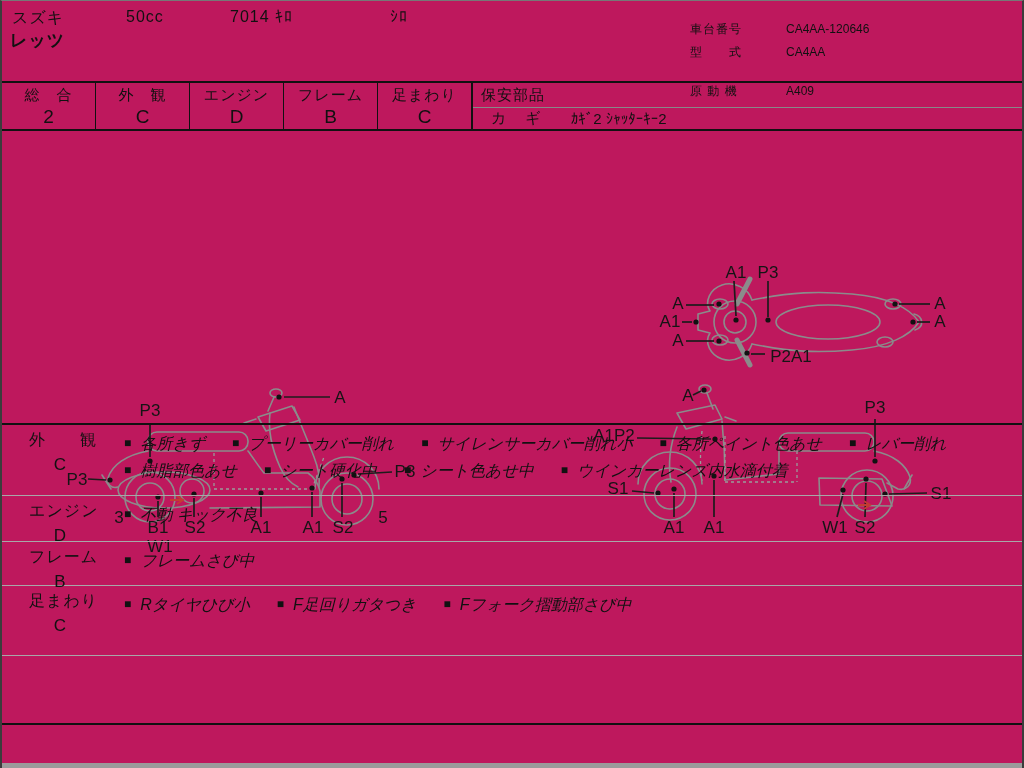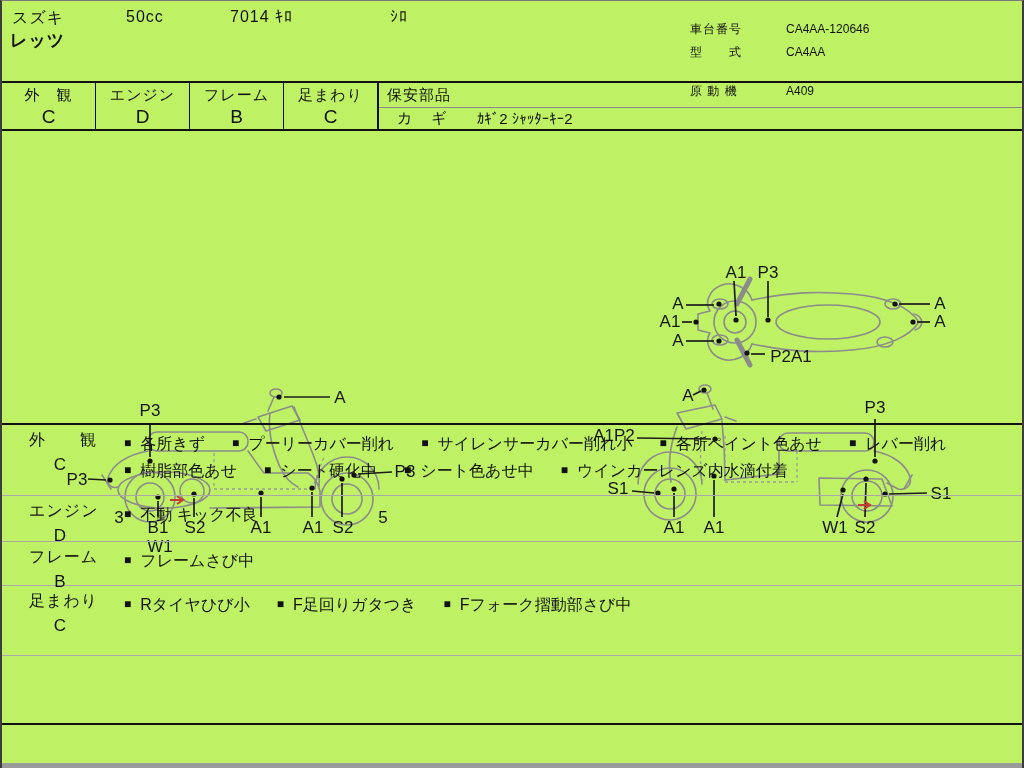--- a/index.html
+++ b/index.html
@@ -3,21 +3,21 @@
 <meta charset="utf-8">
 <style>
   * { margin:0; padding:0; box-sizing:border-box; }
   html,body { width:1024px; height:768px; }
   body {
     background:#e8e8e8;
     font-family:"Liberation Sans","DejaVu Sans",sans-serif;
     color:#111;
   }
   .page {
-    position:relative; width:1024px; height:768px; background:#bef264;
+    position:relative; width:1024px; height:768px; background:#be185d;
     border-left:2px solid #3c3c3c; border-right:2px solid #3c3c3c; border-top:1px solid #777;
     overflow:hidden;
   }
   
   .hdr { position:absolute; left:0; top:0; width:1024px; height:80px; }
   .htxt { position:absolute; font-size:16px; white-space:pre; letter-spacing:1px; }
   .model { font-weight:bold; font-size:17px; }
   .hfield { position:absolute; left:668px; font-size:12px; white-space:pre; }
   .hfield .lbl { display:inline-block; width:96px; letter-spacing:1px; }
   
@@ -47,21 +47,21 @@
   .sections { position:absolute; left:0; top:422px; width:1024px;
               border-top:2px solid #111; border-bottom:2px solid #111; }
   .sec-row { display:flex; border-top:1px solid #a8a8a8; }
   .sec-row:first-child { border-top:none; }
   .sec-side { width:122px; padding-top:5px; }
   .sec-label { padding-left:27px; font-size:16px; letter-spacing:1px; white-space:pre; }
   .sec-grade { width:116px; text-align:center; font-size:17px; margin-top:4px; }
   .sec-body { flex:1; padding-top:5px; }
   .sec-line { white-space:pre; font-size:16px; line-height:27px; }
   .bullet { font-size:12px; margin-right:9px; vertical-align:2px; }
-  .citem  { margin-right:27px; }
+  .citem  { margin-right:27px;font-style:italic; }
   .bottom-strip { position:absolute; left:0; bottom:0; width:1024px; height:5px; background:#9b9b9b; }
   .stroke { fill:none; stroke:#8b8b8b; stroke-width:1.6; stroke-linecap:round; stroke-linejoin:round; }
   .leader { fill:none; stroke:#1c1c1c; stroke-width:1.7; }
   .dashed { fill:none; stroke:#9a9a9a; stroke-width:1.3; stroke-dasharray:3 3; }
   .dot { fill:#111; }
   .redmark { fill:none; stroke:#c33b33; stroke-width:2; }
 </style>
 </head>
 <body>
 
@@ -80,20 +80,24 @@
     <div class="hfield" style="top:29px">
       <span class="lbl">型　　式</span><span>CA4AA</span>
     </div>
     <div class="hfield" style="top:68px">
       <span class="lbl">原 動 機</span><span>A409</span>
     </div>
   </div>
 
   <div class="grade-row">
     <div style="display:flex">
+        <div class="grade-cell">
+          <div class="glabel">総　合</div>
+          <div class="gvalue">2</div>
+        </div>
         <div class="grade-cell">
           <div class="glabel">外　観</div>
           <div class="gvalue">C</div>
         </div>
         <div class="grade-cell">
           <div class="glabel">エンジン</div>
           <div class="gvalue">D</div>
         </div>
         <div class="grade-cell">
           <div class="glabel">フレーム</div>

